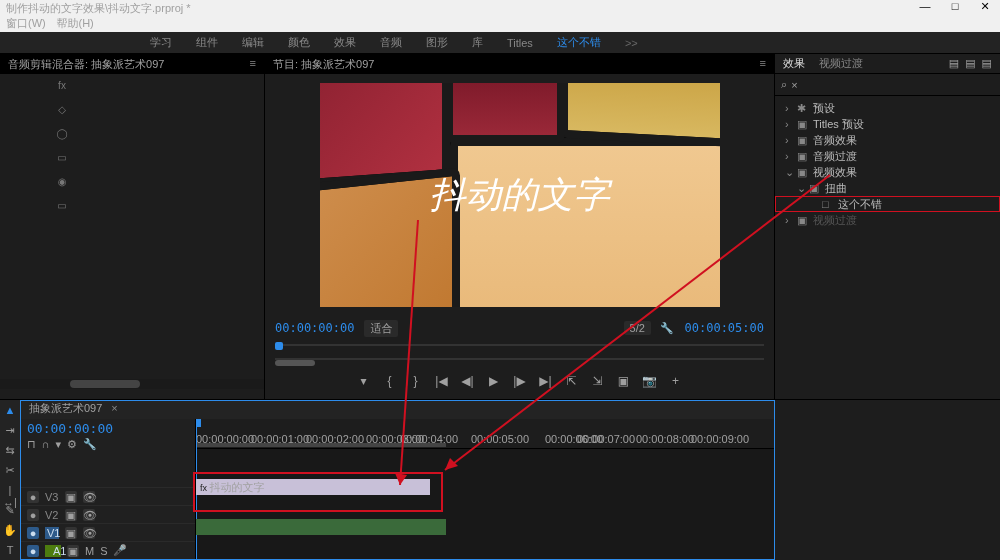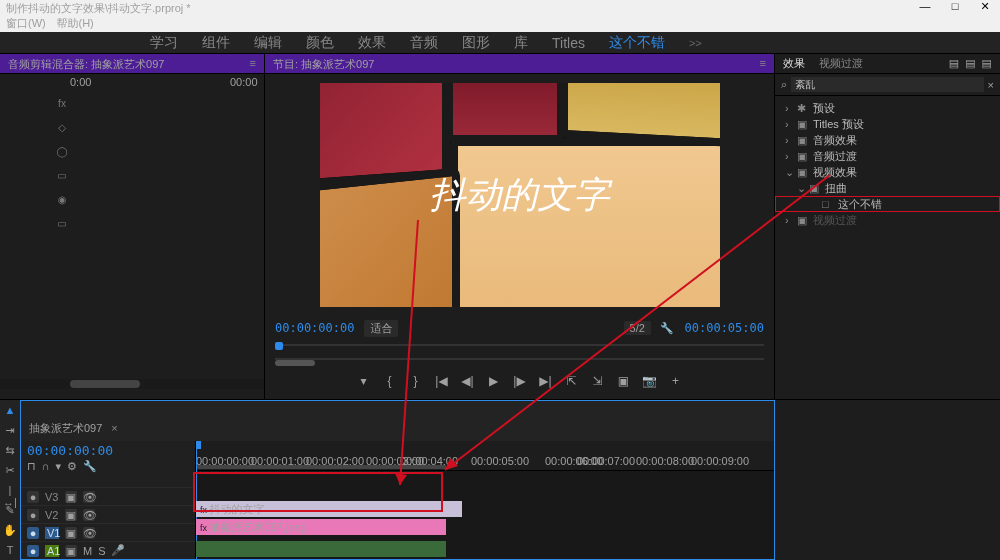--- a/index.html
+++ b/index.html
@@ -3,26 +3,26 @@
 <meta charset="utf-8">
 <style>
 *{margin:0;padding:0;box-sizing:border-box;font-family:"Microsoft YaHei",sans-serif;font-size:11px;color:#a0a0a0;user-select:none}
 body{background:#232323;width:1000px;height:560px;overflow:hidden;position:relative}
 .titlebar{height:16px;background:#f0f0f0;color:#000;padding:1px 6px;font-size:10px;position:relative}
 .winbtns{position:absolute;right:0;top:0;display:flex}
 .winbtn{width:30px;height:16px;text-align:center;color:#000;font-size:11px}
 .menubar{height:16px;background:#f0f0f0;color:#000;padding:0 6px;font-size:10px}
 .menubar span{margin-right:8px}
 .workspacebar{height:22px;background:#232323;display:flex;align-items:center;padding-left:150px;gap:24px;border-bottom:1px solid #000}
-.workspacebar .ws{color:#888;font-size:14px}
+.workspacebar .ws{color:#888;font-size:11px}
 .workspacebar .ws.active{color:#2d8ceb}
 .chev{color:#666}
 .main{display:flex;height:345px}
 .leftpanel{width:265px;background:#1d1d1d;border-right:1px solid #000;display:flex;flex-direction:column}
-.ptab{height:20px;background:#4c1d95;padding:3px 8px;border-bottom:1px solid #000;font-size:10px}
+.ptab{height:20px;background:#000000;padding:3px 8px;border-bottom:1px solid #000;font-size:10px}
 .ptab .x{float:right;color:#888}
 .ruler{height:18px;background:#1d1d1d;position:relative;font-size:9px;color:#666;padding:2px 0 0 70px}
 .ruler span{position:absolute}
 .leftcontent{flex:1;background:#1d1d1d;position:relative}
 .vcol{position:absolute;left:55px;top:0;bottom:0;width:14px;display:flex;flex-direction:column;gap:10px;padding-top:6px}
 .vcol .ic{width:14px;height:14px;color:#777;text-align:center;font-size:10px}
 .hslider{position:absolute;left:0;bottom:10px;width:100%;height:10px;background:#1a1a1a}
 .hslider .thumb{position:absolute;left:70px;width:70px;height:8px;background:#444;border-radius:4px;top:1px}
 .centerpanel{flex:1;background:#1d1d1d;display:flex;flex-direction:column;border-right:1px solid #000}
 .monitor{height:242px;display:flex;align-items:center;justify-content:center;background:#1d1d1d}
@@ -56,39 +56,39 @@
 .node .lbl{color:#bbb}
 .node.l2{padding-left:22px}
 .node.l3{padding-left:34px}
 .node.hl{border:1px solid #d01020}
 .node.dim .lbl{color:#555}
 .bottom{height:161px;display:flex;border-top:1px solid #000}
 .toolcol{width:20px;background:#232323;display:flex;flex-direction:column;align-items:center;gap:4px;padding-top:4px}
 .toolcol .tl{width:16px;height:16px;color:#999;text-align:center;font-size:11px}
 .toolcol .tl.act{color:#2d8ceb}
 .timeline{flex:1;background:#1d1d1d;border:1px solid #2d8ceb;display:flex;flex-direction:column}
-.tlhead{height:18px;padding:20px 8px;font-size:10px;background:#232323}
+.tlhead{height:18px;padding:0 8px;font-size:10px;background:#232323}
 .tlhead .x{color:#888;margin-left:6px}
 .tlmain{flex:1;display:flex}
 .tltrackhead{width:175px;background:#202020;border-right:1px solid #000;display:flex;flex-direction:column}
 .tcrow{height:30px;padding:2px 6px}
 .tcrow .tc2{color:#2d8ceb;font-family:monospace;font-size:13px}
 .tcrow .icons{display:flex;gap:6px;color:#888;font-size:10px;margin-top:2px}
 .trackrow{height:18px;display:flex;align-items:center;gap:6px;padding:0 6px;border-top:1px solid #2a2a2a;font-size:9px}
 .trackrow .tog{width:12px;height:12px;background:#333;text-align:center;line-height:12px;border-radius:2px}
 .trackrow .tog.on{background:#2d5a8a;color:#cde}
 .trackrow .tn{color:#888;width:14px}
 .tltrackarea{flex:1;position:relative;background:#181818;overflow:hidden}
 .tlruler{height:30px;background:#1d1d1d;border-bottom:1px solid #000;position:relative;font-size:8px;color:#666}
 .tlruler .tick{position:absolute;top:14px}
 .tlruler .bar{position:absolute;left:0;top:24px;height:4px;width:250px;background:#444}
 .tlplay{position:absolute;left:0;top:0;width:1px;height:100%;background:#2d8ceb}
 .tlplay::before{content:"";position:absolute;left:-4px;top:0;width:9px;height:8px;background:#2d8ceb}
 .clip{position:absolute;height:16px;font-size:9px;color:#222;padding:1px 4px;overflow:hidden;white-space:nowrap}
-.clip.c1{top:60px;left:0;width:266px;background:#c8c0d8}
+.clip.c1{top:60px;left:0;width:234px;background:#c8c0d8}
 .clip.c2{top:78px;left:0;width:250px;background:#e878b8}
 .clip.c3{top:100px;left:0;width:250px;background:#3a6a3a;color:#9c9}
 .redbox{position:absolute;border:2px solid #d01020}
 .rb1{left:193px;top:472px;width:250px;height:40px}
 .arrow{position:absolute;pointer-events:none}
 .bspacer{width:225px;background:#1d1d1d}
 </style>
 </head>
 <body>
 
@@ -116,24 +116,20 @@
   <span class="ws">Titles</span>
   <span class="ws active">这个不错</span>
   <span class="chev">&gt;&gt;</span>
 </div>
 
 <div class="main">
   <div class="leftpanel">
     <div class="ptab">
       <span>音频剪辑混合器: 抽象派艺术097</span>
       <span class="x">≡</span>
-    </div>
-    <div class="ruler">
-      <span style="left:70px">0:00</span>
-      <span style="left:230px">00:00</span>
     </div>
     <div class="leftcontent">
       <div class="vcol">
         <div class="ic">fx</div>
         <div class="ic">◇</div>
         <div class="ic">◯</div>
         <div class="ic">▭</div>
         <div class="ic">◉</div>
         <div class="ic">▭</div>
       </div>
@@ -196,21 +192,20 @@
       <span class="t act">效果</span>
       <span class="t">视频过渡</span>
       <span class="ricons">
         <span>▤</span>
         <span>▤</span>
         <span>▤</span>
       </span>
     </div>
     <div class="search">
       <span>⌕</span>
-      <input value="紊乱" style="">
       <span>×</span>
     </div>
     <div class="tree">
       <div class="node">
           <span class="arr">›</span>
           <span class="fic">✱</span>
           <span class="lbl">预设</span>
         </div>
       <div class="node">
           <span class="arr">›</span>
@@ -293,21 +288,21 @@
             <span class="tog">👁</span>
           </div>
         <div class="trackrow">
             <span class="tog on">●</span>
             <span class="tn on" style="background:#2d5a8a;color:#cde;padding:0 2px">V1</span>
             <span class="tog">▣</span>
             <span class="tog">👁</span>
           </div>
         <div class="trackrow">
             <span class="tog on">●</span>
-            <span class="tn on" style="background:#4d7c0f;color:#cde;padding:0 2px">A1</span>
+            <span class="tn on" style="background:#4d7c0f;color:#cde;padding:0 8px">A1</span>
             <span class="tog">▣</span>
             <span>M</span>
             <span>S</span>
             <span>🎤</span>
           </div>
       </div>
       <div class="tltrackarea">
         <div class="tlruler">
           <span class="tick" style="left:0">00:00:00:00</span>
           <span class="tick" style="left:55px">00:00:01:00</span>
@@ -316,21 +311,20 @@
           <span class="tick" style="left:204px">00:00:04:00</span>
           <span class="tick" style="left:275px">00:00:05:00</span>
           <span class="tick" style="left:349px">00:00:06:00</span>
           <span class="tick" style="left:381px">00:00:07:00</span>
           <span class="tick" style="left:440px">00:00:08:00</span>
           <span class="tick" style="left:495px">00:00:09:00</span>
           <div class="bar"></div>
         </div>
         <div class="tlplay"></div>
         <div class="clip c1">fx <span>抖动的文字</span></div>
-        <div class="clip c2">fx <span>抽象派艺术097.jpeg</span></div>
         <div class="clip c3"></div>
       </div>
     </div>
   </div>
   <div class="bspacer"></div>
 </div>
 
 <div class="redbox rb1"></div>
 <svg class="arrow" style="left:0;top:0;width:1000px;height:560px">
   <line x1="418" y1="220" x2="400" y2="485" stroke="#d01020" stroke-width="2"></line>

